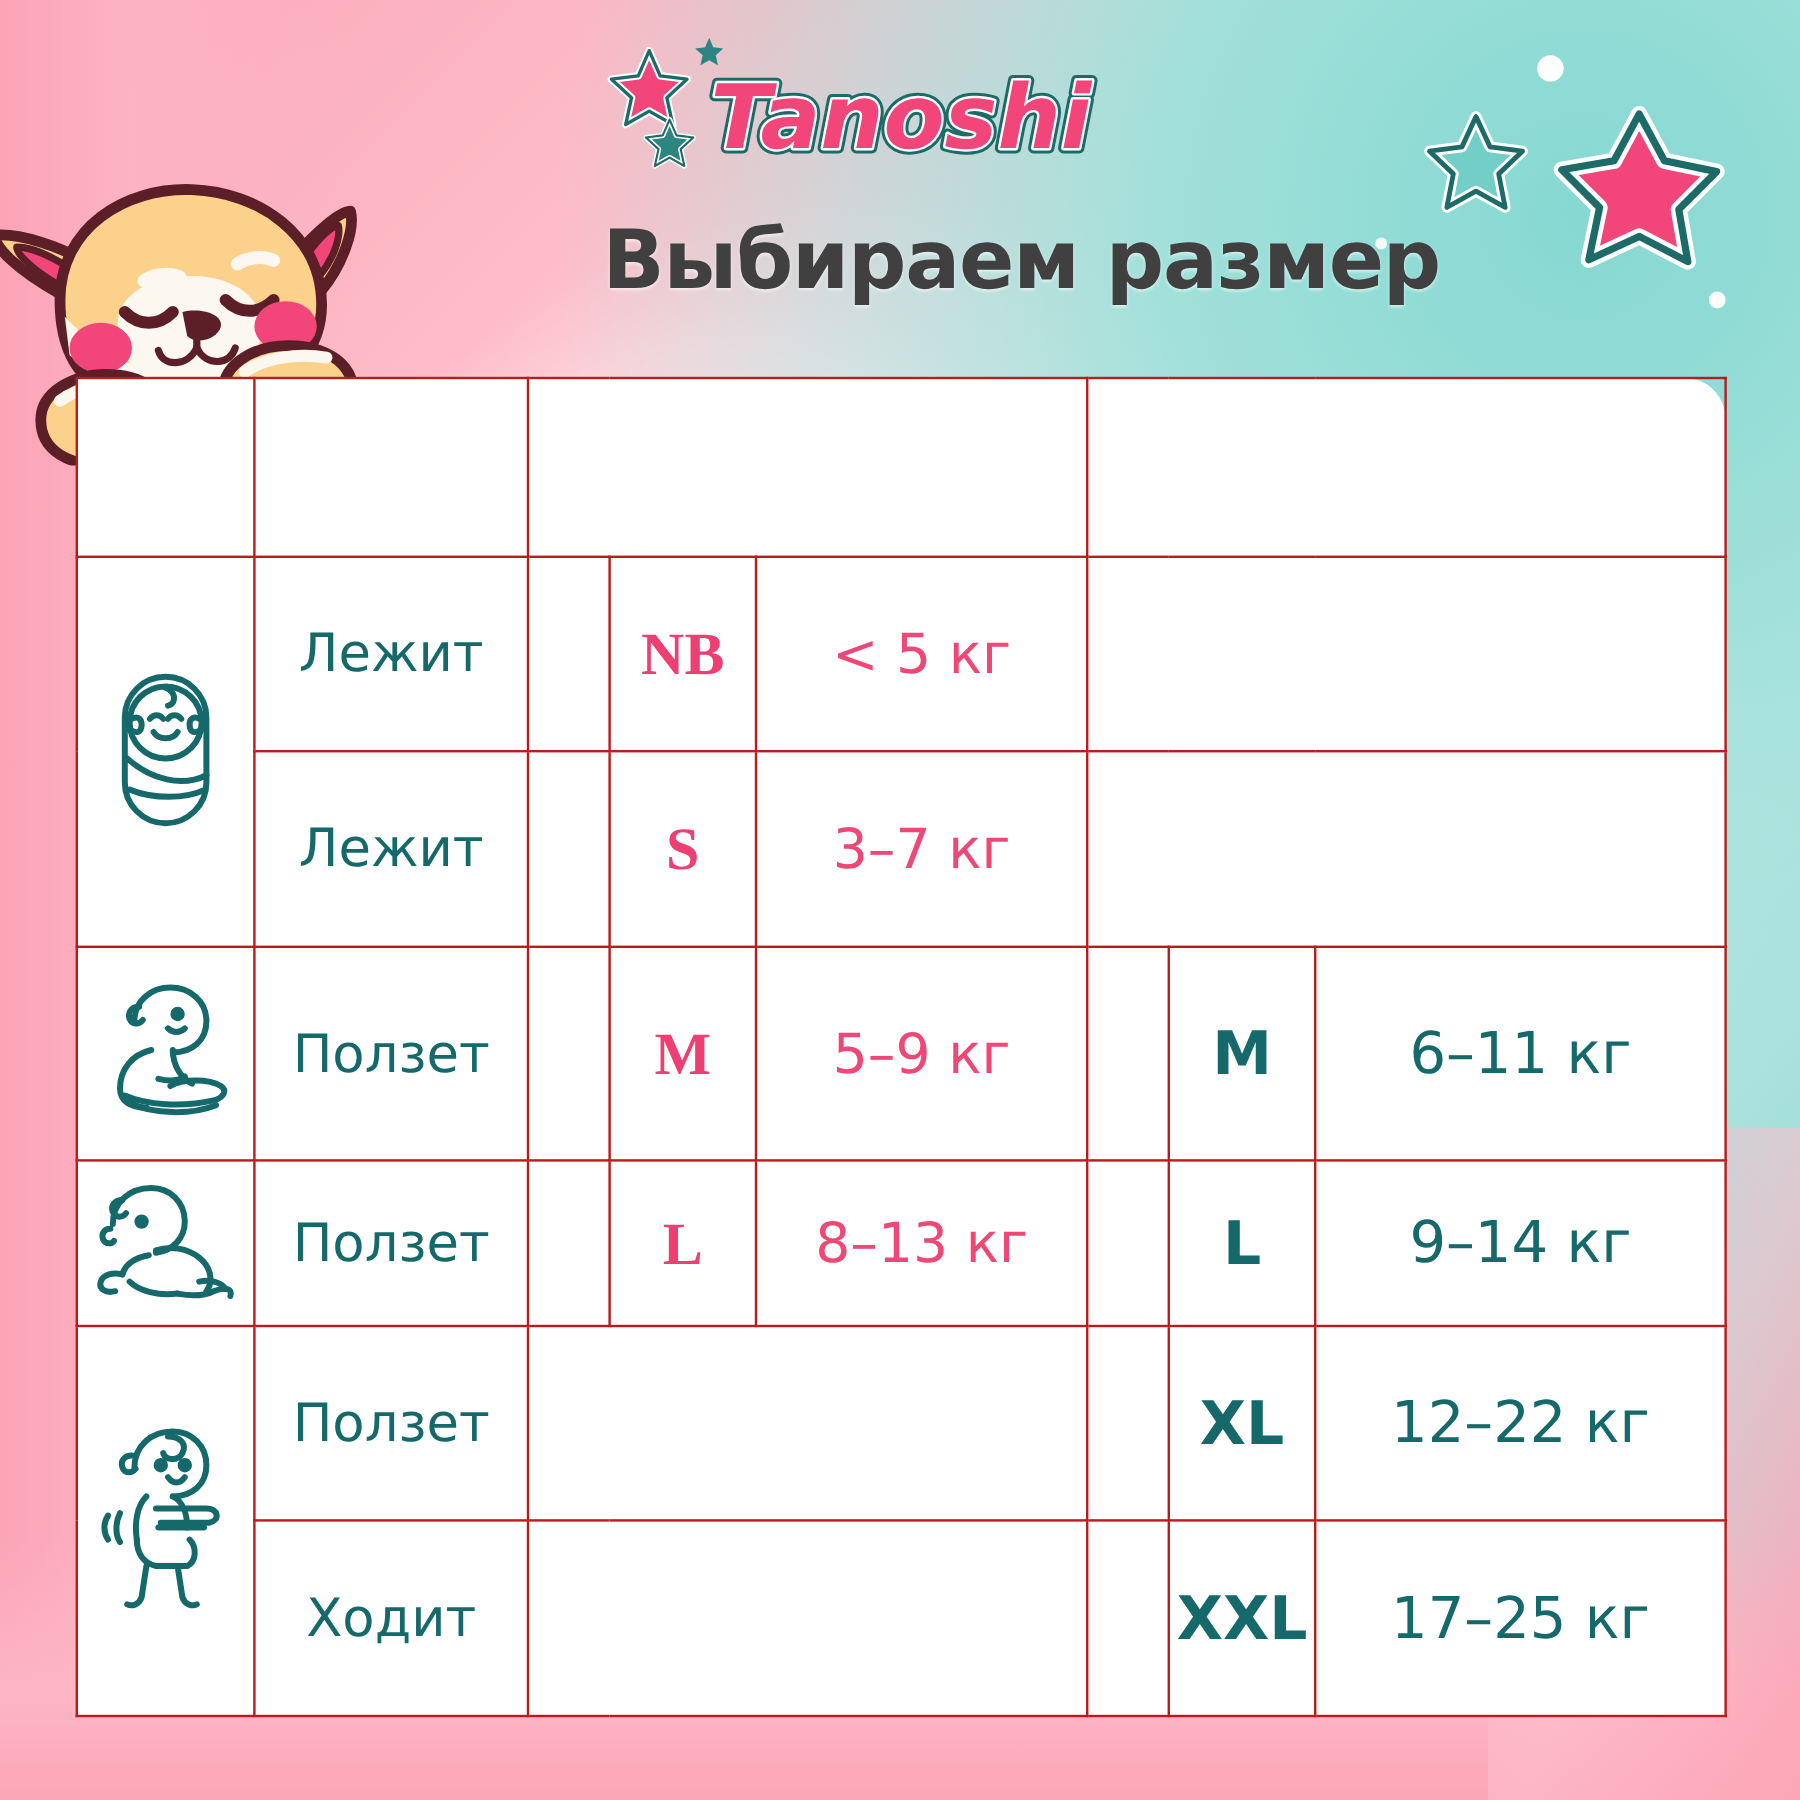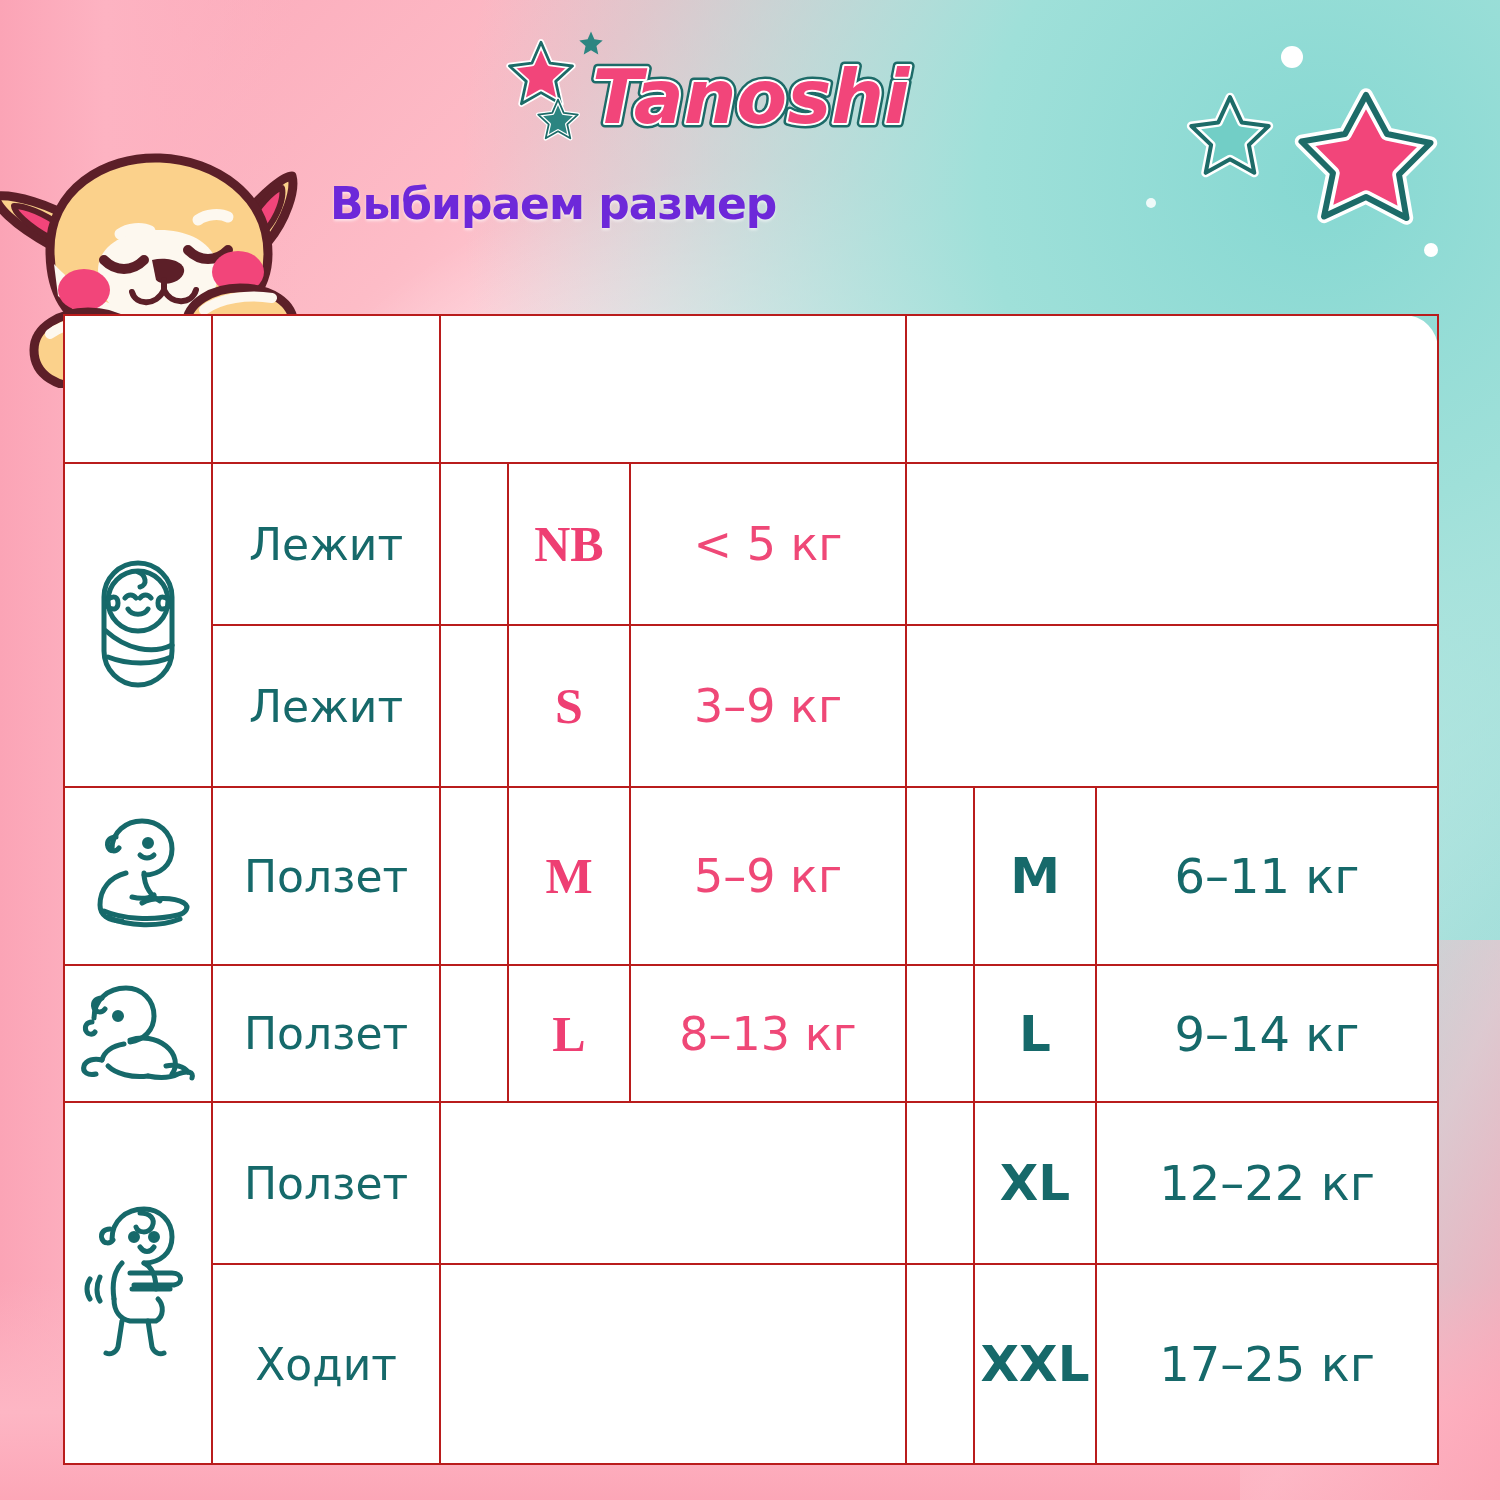--- a/index.html
+++ b/index.html
@@ -31,24 +31,24 @@
   
   .deco{position:absolute;}
   .dot{border-radius:50%;background:#ffffff;}
   
   #logo{
     position:absolute;left:497px;top:45px;width:470px;height:100px;
   }
   
   #heading{
     position:absolute;left:330px;top:178px;width:870px;
-    text-align:left;
+    text-align:right;
     font-family:"DejaVu Sans", sans-serif;
-    font-size:44px;font-weight:bold;
-    color:#6d28d9;
+    font-size:68px;font-weight:bold;
+    color:#404040;
     letter-spacing:-1px;
     text-shadow:0 2px 3px rgba(255,255,255,0.6);
   }
   
   #table-wrap{
     position:absolute;left:63px;top:314px;width:1374px;height:1117px;
   }
   #tbl{
     width:100%;height:100%;
     border-collapse:collapse;
@@ -229,21 +229,21 @@
       <td class="p-num">1</td>
       <td class="p-size">NB</td>
       <td class="p-wt">&lt; 5 кг</td>
       <td class="empty-white" colspan="3"></td>
     </tr>
 
     <tr style="height:162px">
       <td class="stage-cell">Лежит</td>
       <td class="p-num">2</td>
       <td class="p-size">S</td>
-      <td class="p-wt">3–9 кг</td>
+      <td class="p-wt">3–7 кг</td>
       <td class="empty-white" colspan="3"></td>
     </tr>
 
     <tr style="height:178px">
       <td class="icon-cell">
         <svg width="112" height="118" viewBox="0 0 112 118">
           <g fill="none" stroke="#16696a" stroke-width="5" stroke-linecap="round" stroke-linejoin="round">
             <path d="M30 34 C30 17 44 6 60 6 C76 6 90 17 90 34 C90 50 78 60 62 60"></path>
             <path d="M34 22 C28 22 24 26 26 32 C28 37 34 37 37 33"></path>
             <circle cx="66" cy="28" r="3.5" fill="#16696a"></circle>
@@ -313,21 +313,21 @@
           </g>
         </svg>
       </td>
       <td class="stage-cell">Ползет</td>
       <td class="empty-white" colspan="3"></td>
       <td class="t-num">5</td>
       <td class="t-size">XL</td>
       <td class="t-wt">12–22 кг</td>
     </tr>
 
-    <tr style="height:200px">
+    <tr style="height:162px">
       <td class="stage-cell">Ходит</td>
       <td class="empty-white" colspan="3"></td>
       <td class="t-num">6</td>
       <td class="t-size">XXL</td>
       <td class="t-wt">17–25 кг</td>
     </tr>
   </tbody>
     </table>
 </div>
 

